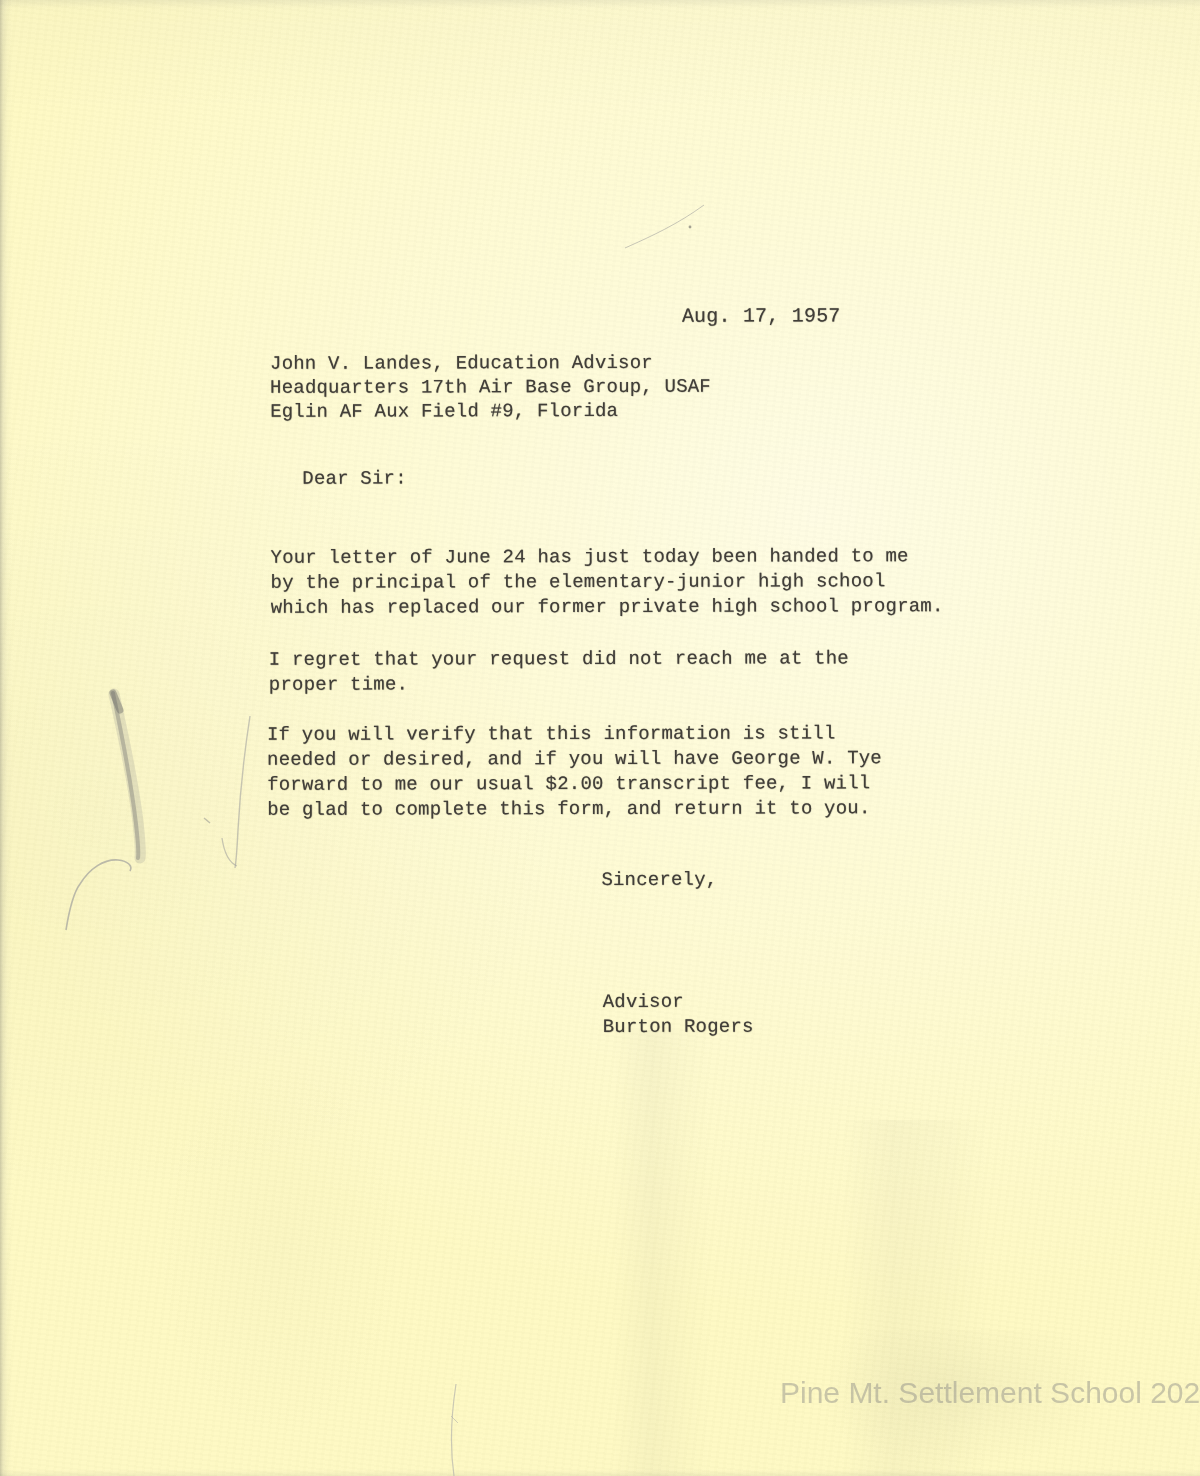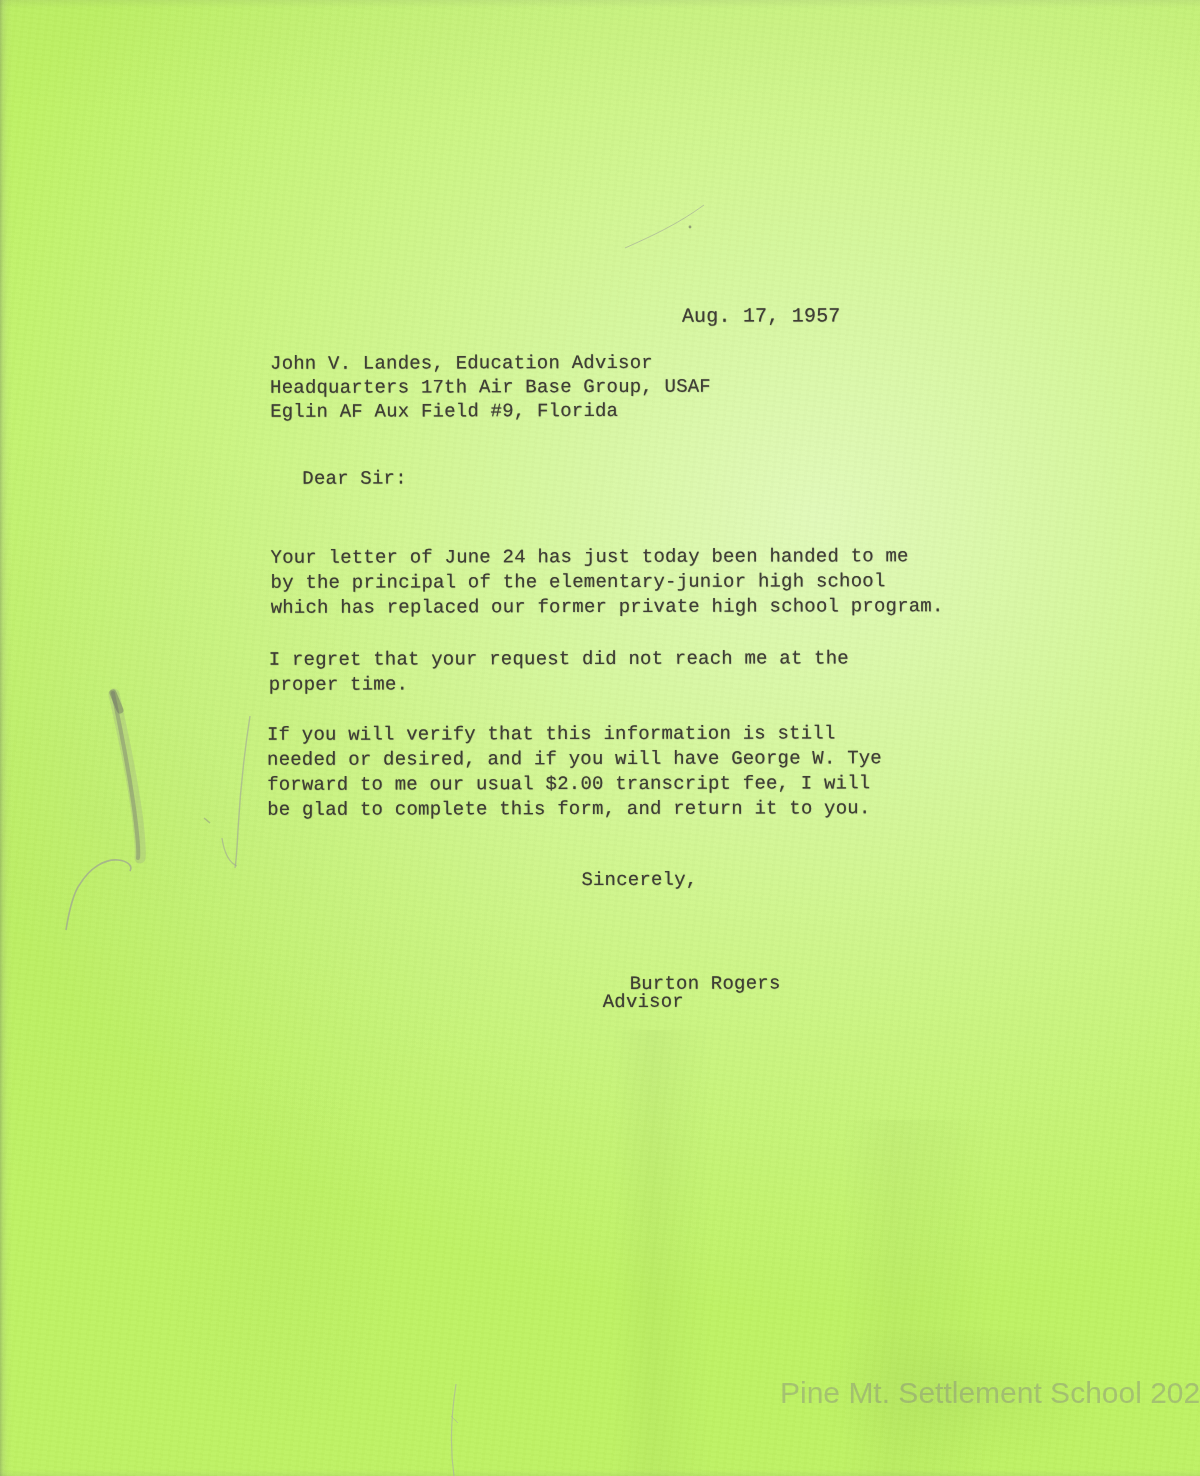--- a/index.html
+++ b/index.html
@@ -6,21 +6,21 @@
     margin: 0;
     padding: 0;
     background: #e8e8e6;
     font-family: "Liberation Sans", sans-serif;
   }
   #page {
     position: relative;
     width: 1200px;
     height: 1476px;
     margin: 0 auto;
-    background-color: #bef264;
+    background-color: #fef9c3;
     overflow: hidden;
   }
   
   #grain {
     position: absolute; inset: 0;
     background:
       repeating-linear-gradient(7deg,  rgba(0,0,0,0.010) 0 2px, rgba(255,255,255,0.012) 2px 5px),
       repeating-linear-gradient(97deg, rgba(0,0,0,0.008) 0 3px, rgba(255,255,255,0.010) 3px 8px),
       radial-gradient(130% 90% at 68% 35%, rgba(255,255,255,0.55) 0%, rgba(255,255,255,0) 60%),
       radial-gradient(60% 40% at 8% 55%, rgba(0,0,0,0.020) 0%, rgba(0,0,0,0) 70%),
@@ -69,22 +69,22 @@
     transform: rotate(-0.15deg);
     opacity: 0.94;
   }
   .tblock { position: absolute; white-space: nowrap; }
   #date        { left: 683px; top: 305px; font-size: 20px; }
   #recipient   { left: 271px; top: 351px; line-height: 24px; }
   #salutation  { left: 271px; top: 467px; margin-left: 32px; }
   #para-1      { left: 271px; top: 545px; line-height: 25px; }
   #para-2      { left: 269px; top: 647px; line-height: 25px; }
   #para-3      { left: 267px; top: 722px; line-height: 25px; }
-  #closing     { left: 581px; top: 869px; }
-  #sig-name    { left: 602px; top: 973px; margin-left: 27px; }
+  #closing     { left: 601px; top: 869px; }
+  #sig-name    { left: 602px; top: 1016px; }
   #sig-title   { left: 602px; top: 991px; }
 
   
   #watermark {
     position: absolute;
     left: 780px; top: 1376px;
     font-family: "Liberation Sans", sans-serif;
     font-size: 30px;
     color: rgba(128,128,128,0.42);
     white-space: nowrap;

